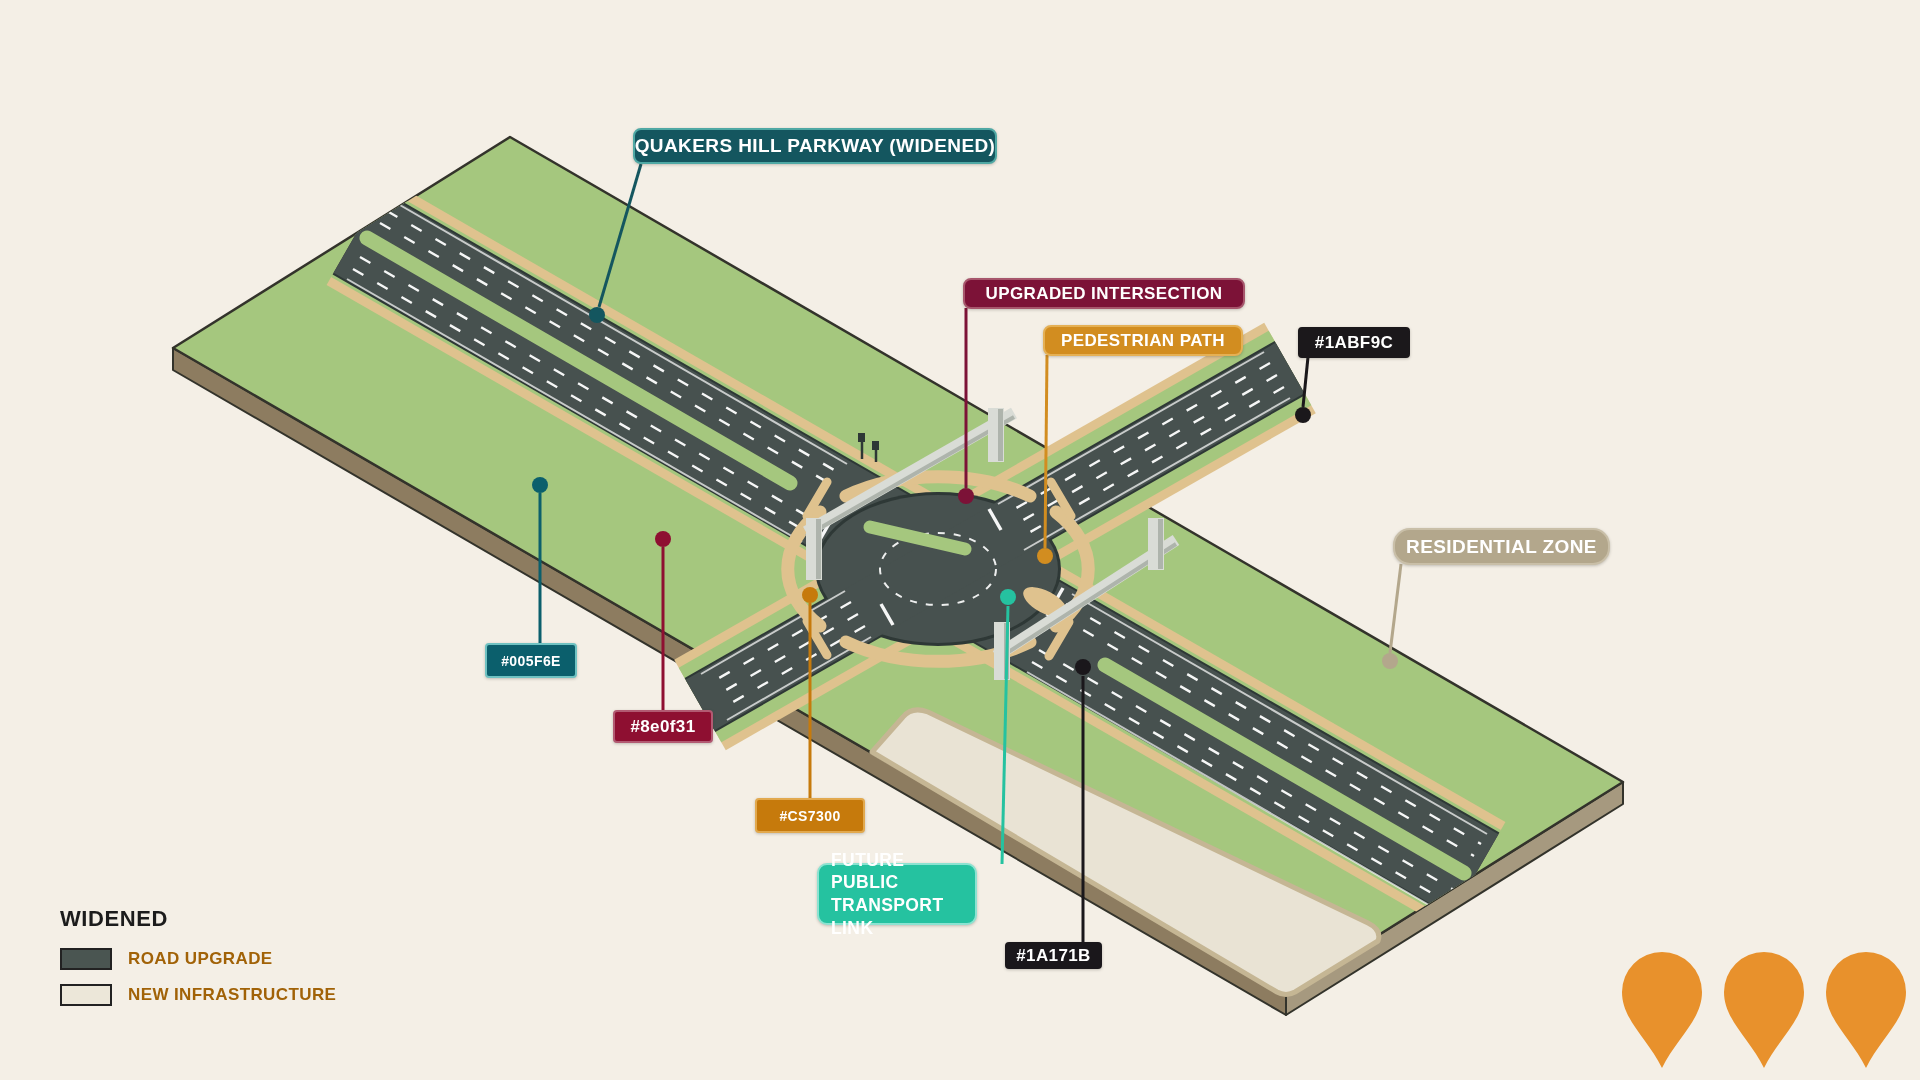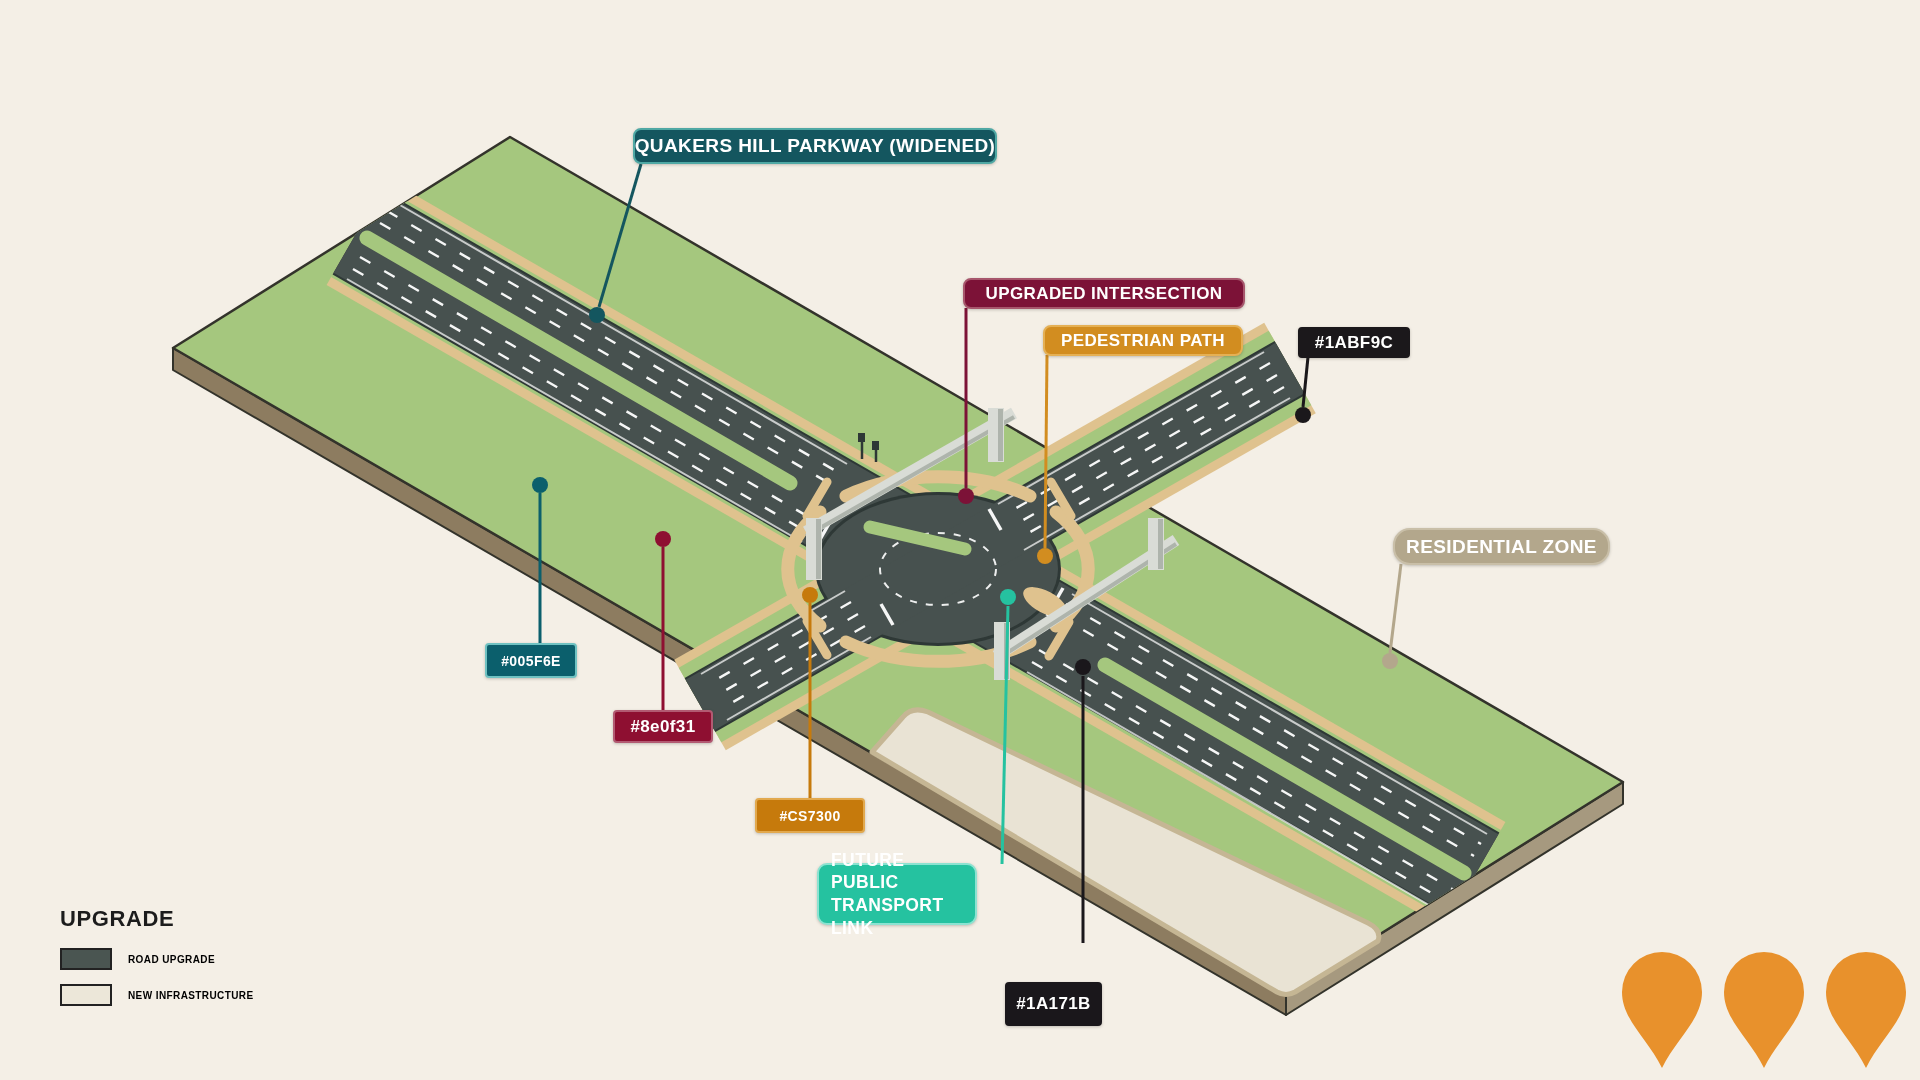--- a/index.html
+++ b/index.html
@@ -34,27 +34,27 @@
   #co-quakers{left:633px;top:128px;width:364px;height:36px;font-size:19px;}
   #co-upgraded{left:963px;top:278px;width:282px;height:31px;font-size:17px;}
   #co-pedestrian{left:1043px;top:325px;width:200px;height:31px;font-size:17px;}
   #co-1abf9c{left:1298px;top:327px;width:112px;height:31px;font-size:17px;}
   #co-residential{left:1393px;top:528px;width:217px;height:37px;font-size:19px;border-radius:17px;}
   #co-005f6e{left:485px;top:643px;width:92px;height:35px;font-size:14px;}
   #co-8e0f31{left:613px;top:710px;width:100px;height:33px;font-size:17px;}
   #co-cs7300{left:755px;top:798px;width:110px;height:35px;font-size:14px;}
   #co-future{left:817px;top:863px;width:160px;height:62px;font-size:17.5px;border-radius:10px;
     white-space:normal;line-height:1.3;justify-content:flex-start;padding:20px 12px;text-align:left;}
-  #co-1a171b{left:1005px;top:942px;width:97px;height:44px;font-size:17px;margin-top:40px;}
+  #co-1a171b{left:1005px;top:942px;width:97px;height:27px;font-size:17px;}
 
   #legend{position:absolute;left:60px;top:906px;}
   #legend .lg-title{font-size:22px;font-weight:800;color:#1c1c1c;letter-spacing:.6px;margin-bottom:16px;}
   #legend .lg-row{display:flex;align-items:center;margin-bottom:14px;}
   #legend .lg-swatch{width:52px;height:22px;border:2px solid #222;margin-right:16px;box-sizing:border-box;}
-  #legend .lg-label{font-size:10px;font-weight:700;color:#000000;letter-spacing:.4px;}
+  #legend .lg-label{font-size:17px;font-weight:700;color:#a16207;letter-spacing:.4px;}
 </style>
 </head>
 <body>
 
 <div id="stage">
 
 <svg width="1920" height="1080" viewBox="0 0 1920 1080">
   <defs>
     <clipPath id="plateClip">
           <path d="M510,137 L1623,782 L1286,993 L173,348 Z"></path>
@@ -221,21 +221,21 @@
 <div class="callout" id="co-pedestrian" style="background: rgb(210, 141, 32); border-color: rgb(229, 176, 84);">PEDESTRIAN PATH</div>
 <div class="callout chip" id="co-1abf9c" style="background: rgb(27, 24, 27); border-color: rgb(27, 24, 27);">#1ABF9C</div>
 <div class="callout" id="co-residential" style="background: rgb(179, 167, 140); border-color: rgb(201, 191, 168);">RESIDENTIAL ZONE</div>
 <div class="callout chip" id="co-005f6e" style="background: rgb(11, 95, 108); border-color: rgb(111, 194, 194);">#005F6E</div>
 <div class="callout chip" id="co-8e0f31" style="background: rgb(142, 15, 49); border-color: rgb(178, 90, 114);">#8e0f31</div>
 <div class="callout chip" id="co-cs7300" style="background: rgb(198, 122, 12); border-color: rgb(226, 169, 78);">#CS7300</div>
 <div class="callout" id="co-future" style="background: rgb(37, 194, 160); border-color: rgb(139, 227, 209);">FUTURE PUBLIC TRANSPORT LINK</div>
 <div class="callout chip" id="co-1a171b" style="background: rgb(26, 23, 27); border-color: rgb(26, 23, 27);">#1A171B</div>
 
 <div id="legend">
-  <div class="lg-title">UPGRADE</div>
+  <div class="lg-title">WIDENED</div>
   <div class="lg-row">
     <div class="lg-swatch" style="background: rgb(74, 85, 81);"></div>
     <div class="lg-label">ROAD UPGRADE</div>
   </div>
   <div class="lg-row">
     <div class="lg-swatch" style="background: rgb(236, 231, 217);"></div>
     <div class="lg-label">NEW INFRASTRUCTURE</div>
   </div>
 </div>
 

